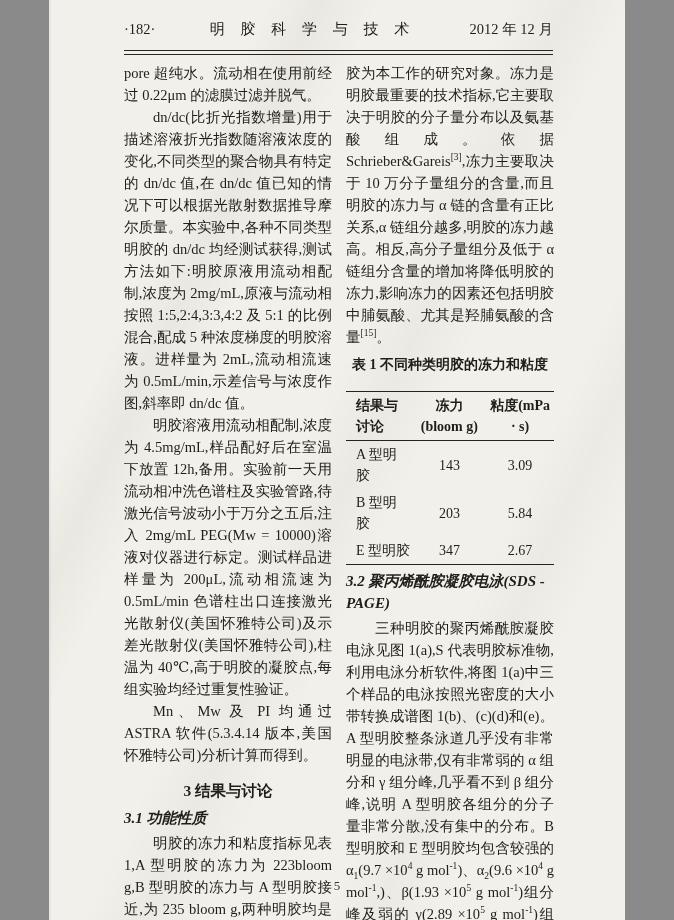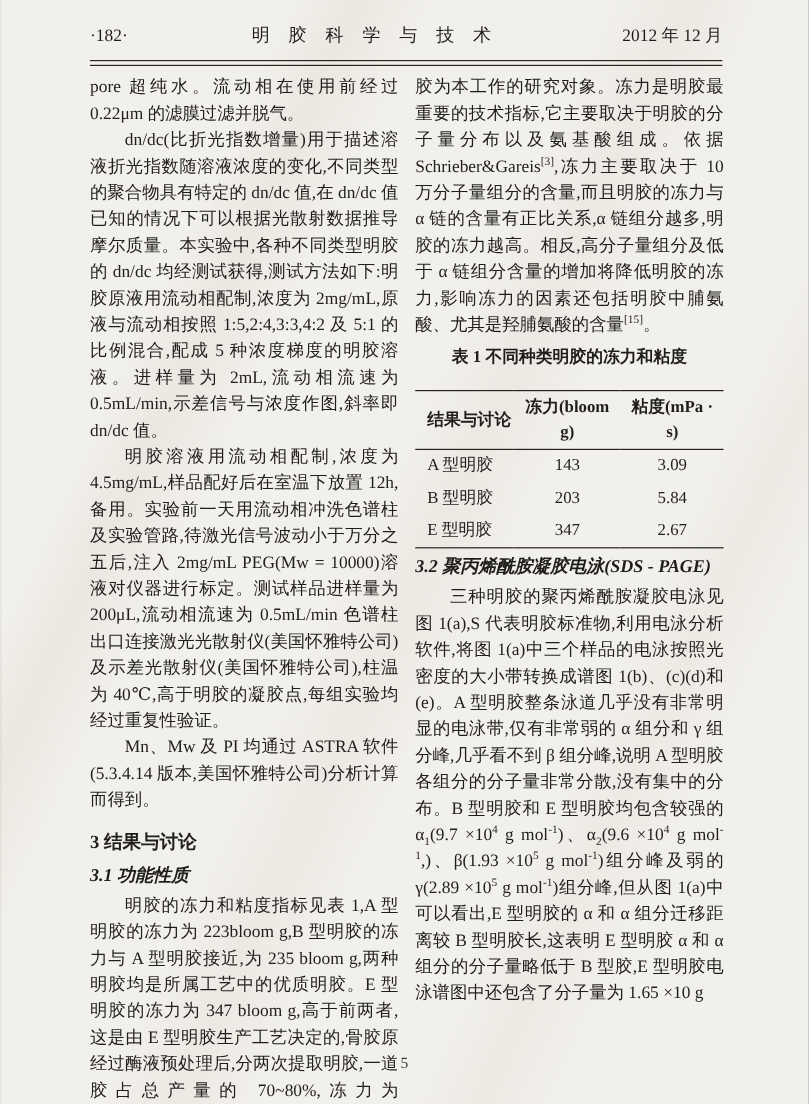--- a/index.html
+++ b/index.html
@@ -1,18 +1,18 @@
 <!DOCTYPE html>
 <html><head>
 <meta charset="utf-8">
 <style>
   html, body { margin: 0; padding: 0; background: #8a8a8a; }
   .page {
     position: relative;
-    width: 674px;
+    width: 576px;
     height: 920px;
     margin: 0 auto;
     background: #f2f0ea;
     font-family: "Liberation Serif", "DejaVu Serif", serif;
     color: #201e1a;
     overflow: hidden;
   }
   
   .scan-marks {
     position: absolute; inset: 0; pointer-events: none;
@@ -34,21 +34,21 @@
   }
   .columns {
     position: absolute; top: 62px; left: 75px; right: 71px;
     display: flex; gap: 14px;
   }
   .col { width: 257px; text-align: justify; font-size: 14.5px; line-height: 22px; }
   .para { margin: 0; }
   .para.indent { text-indent: 2em; }
   sup { font-size: 9.5px; line-height: 0; }
   sub { font-size: 9.5px; line-height: 0; }
-  .h1 { font-weight: bold; font-size: 15.5px; margin: 14px 0 5px; text-align: left; }
+  .h1 { font-weight: bold; font-size: 15.5px; margin: 14px 0 5px; text-align: center; }
   .h2 { font-weight: bold; font-style: italic; font-size: 15px; margin: 3px 0 3px; text-align: left; }
   .tbl-wrap { margin: 7px 0 5px; }
   .tbl-caption { text-align: center; font-weight: bold; font-size: 14px; line-height: 20px; margin-bottom: 16px; }
   table.tbl {
     width: 100%; border-collapse: collapse; font-size: 14px;
     border-top: 1.6px solid #26231e; border-bottom: 1.6px solid #26231e;
   }
   table.tbl th { font-weight: bold; border-bottom: 1px solid #26231e; }
   table.tbl th, table.tbl td { padding: 3px 2px; line-height: 21px; text-align: center; }
   table.tbl th:first-child, table.tbl td:first-child { text-align: left; padding-left: 10px; width: 32%; }

